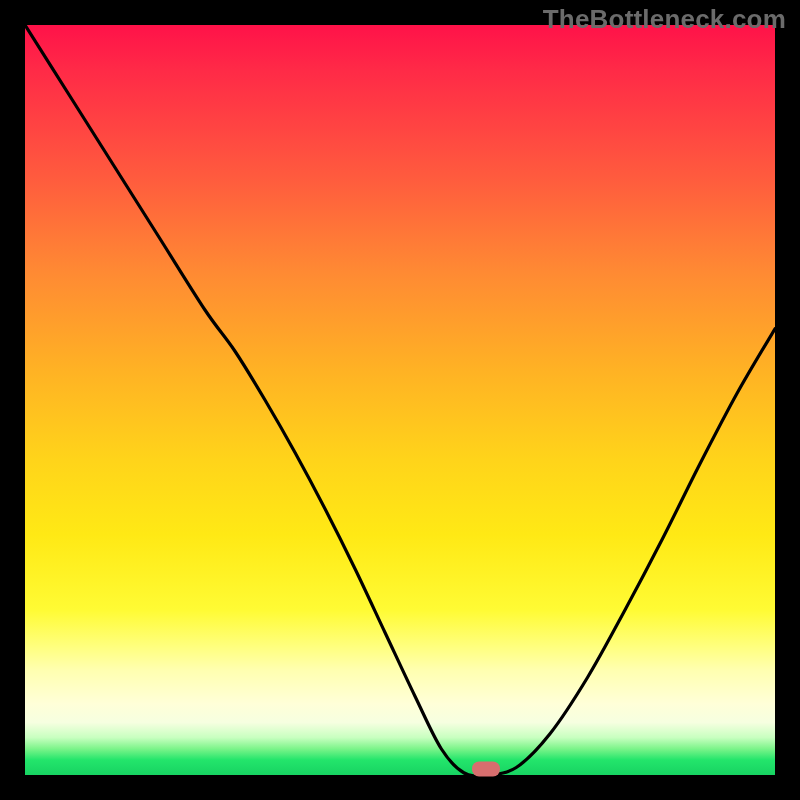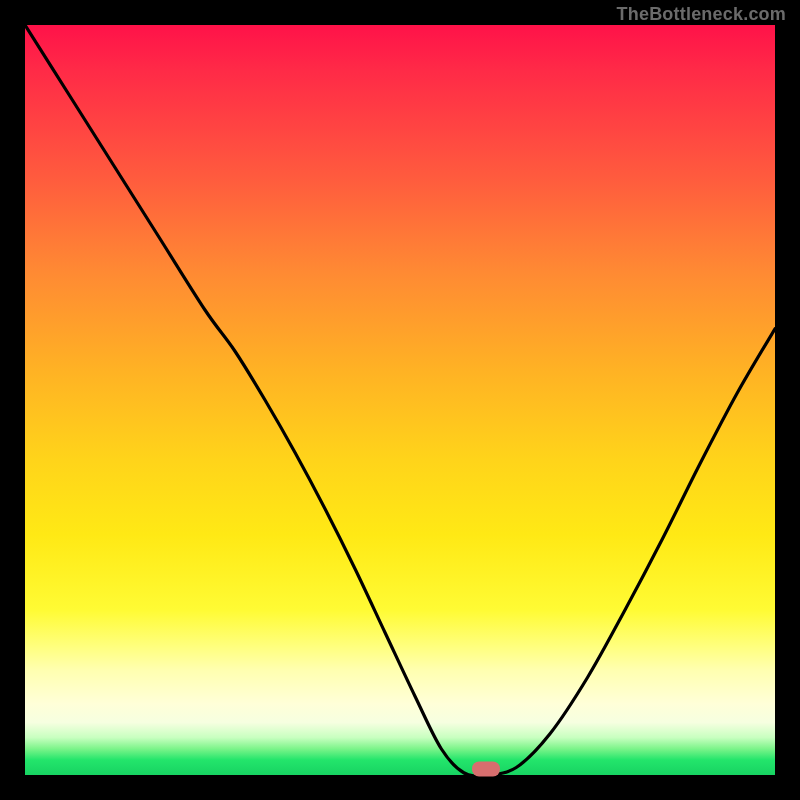--- a/index.html
+++ b/index.html
@@ -14,21 +14,21 @@
     position: relative;
     width: 800px;
     height: 800px;
     background: #000;
   }
   .watermark {
     position: absolute;
     top: 4px;
     right: 14px;
     font-family: Arial, Helvetica, sans-serif;
-    font-size: 18px;
+    font-size: 26px;
     font-weight: bold;
     color: #6b6b6b;
     letter-spacing: 0.2px;
     z-index: 5;
   }
   .plot {
     position: absolute;
     left: 25px;
     top: 25px;
     width: 750px;

